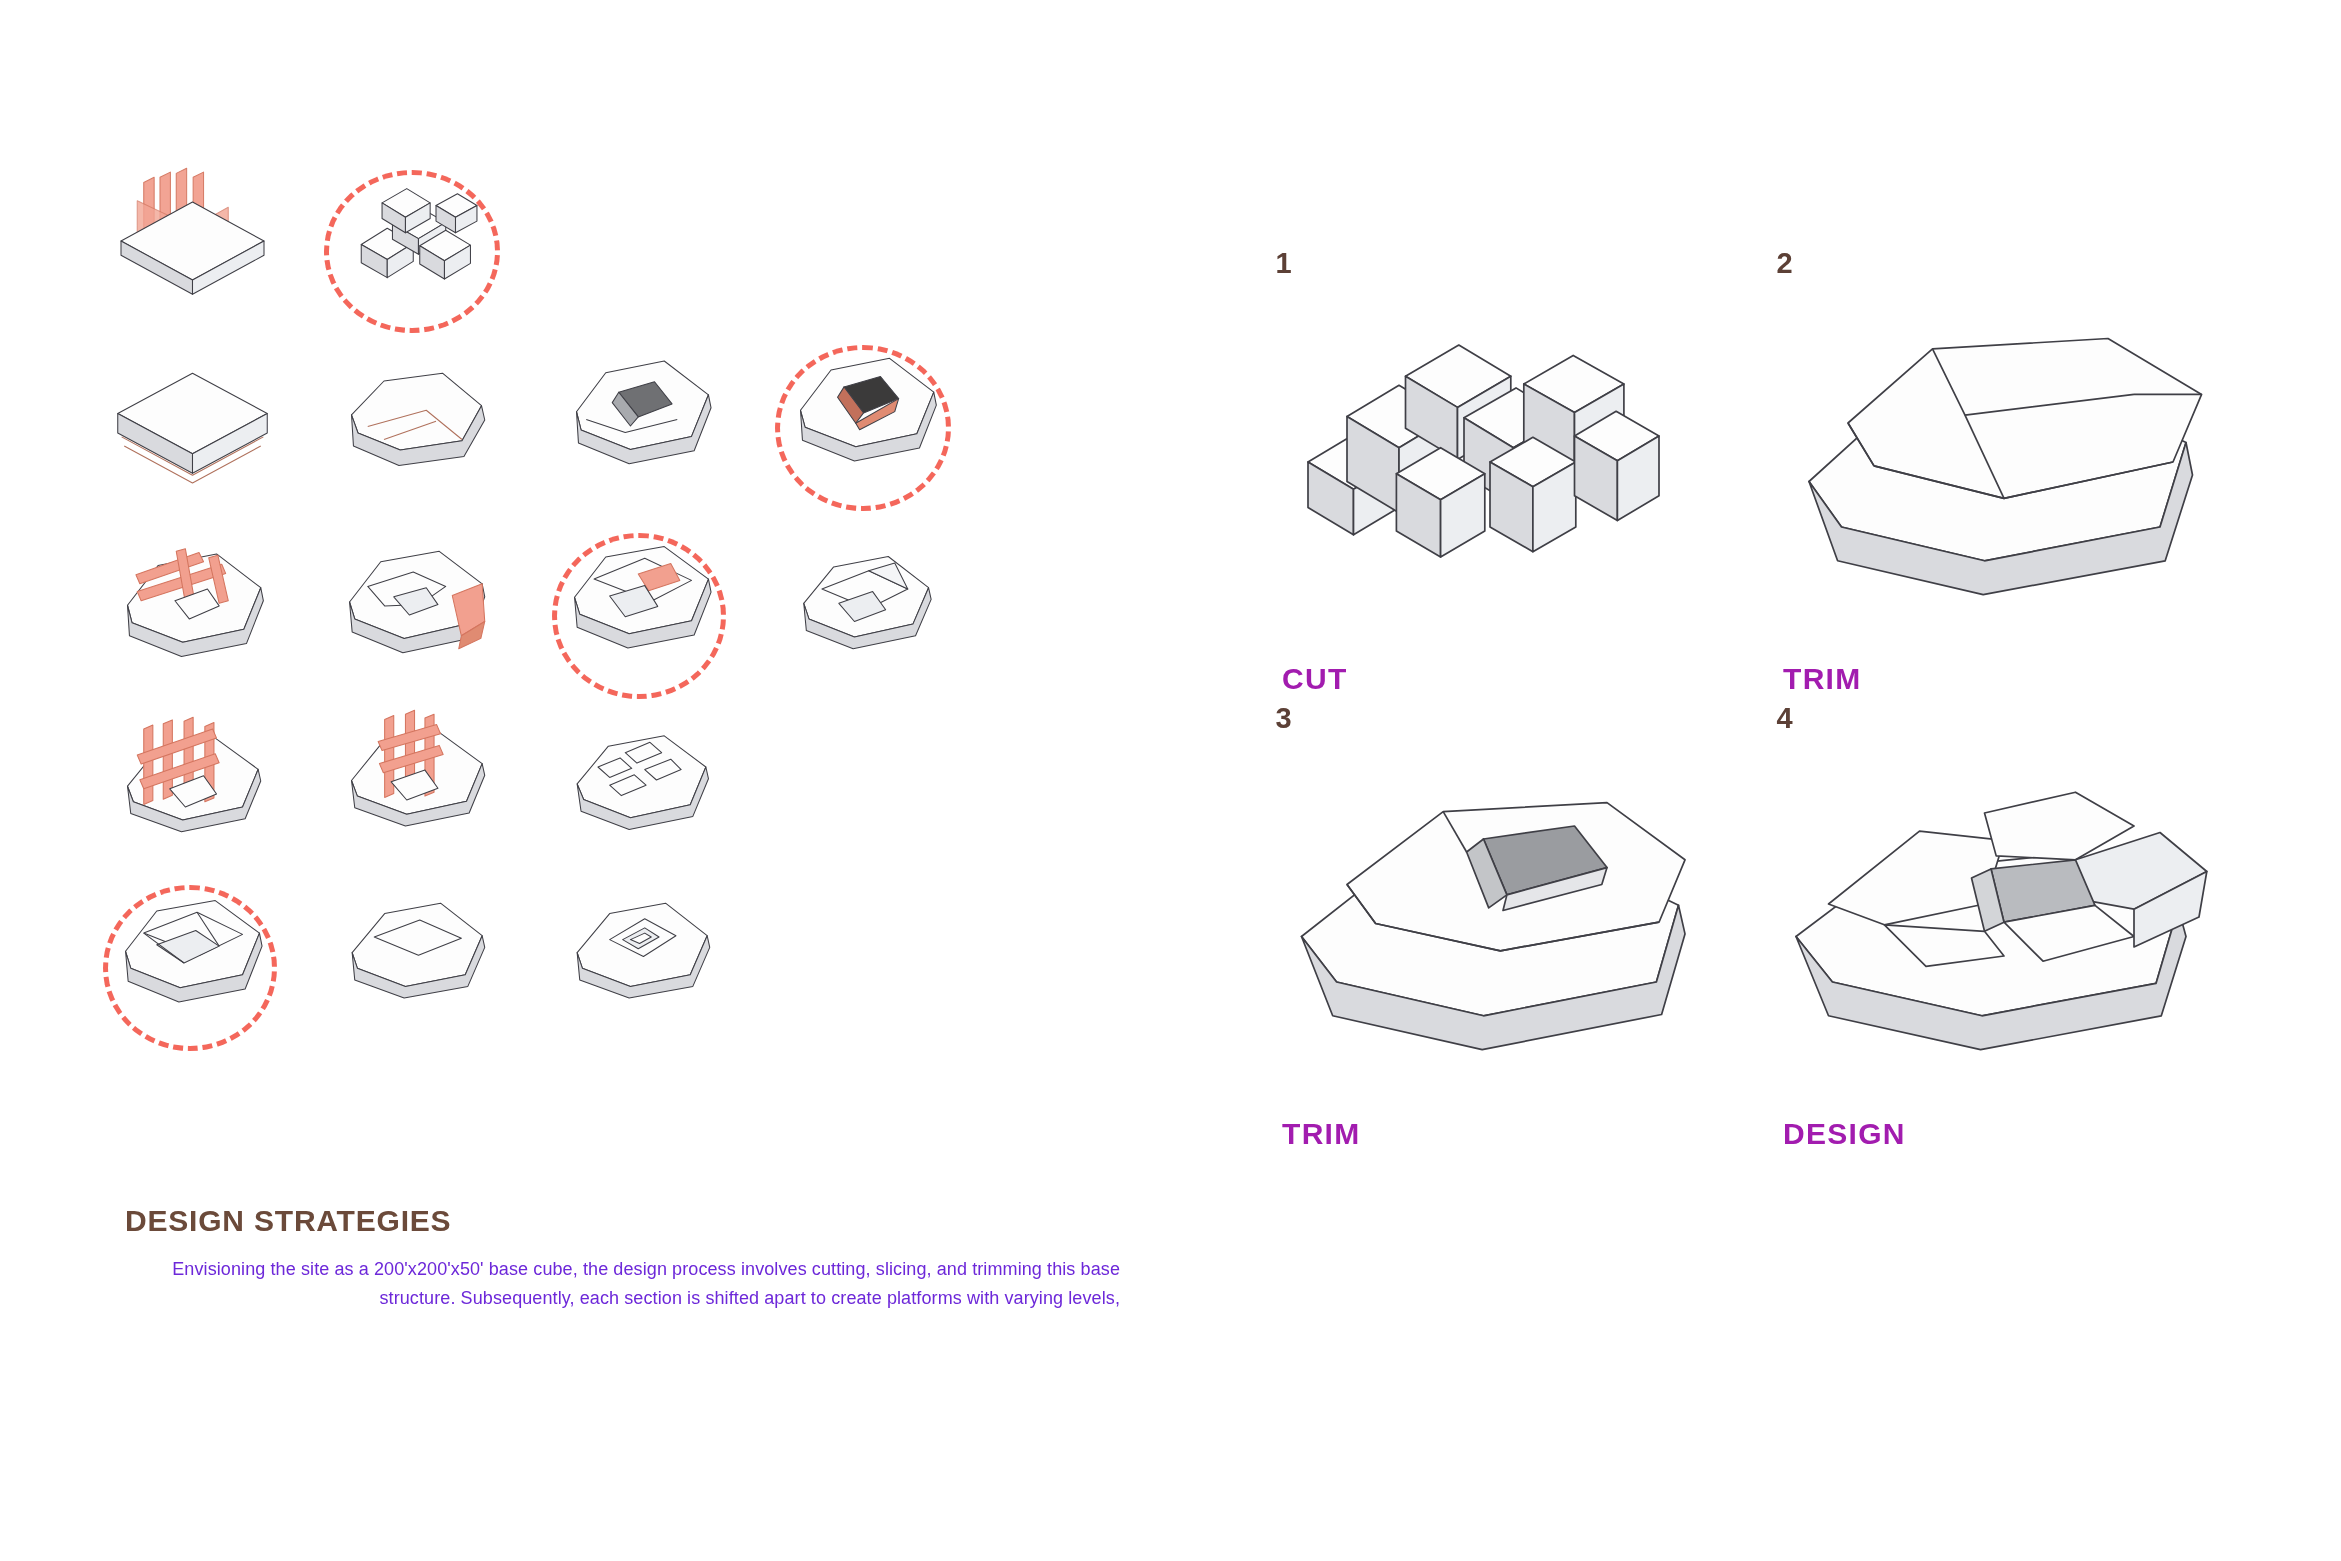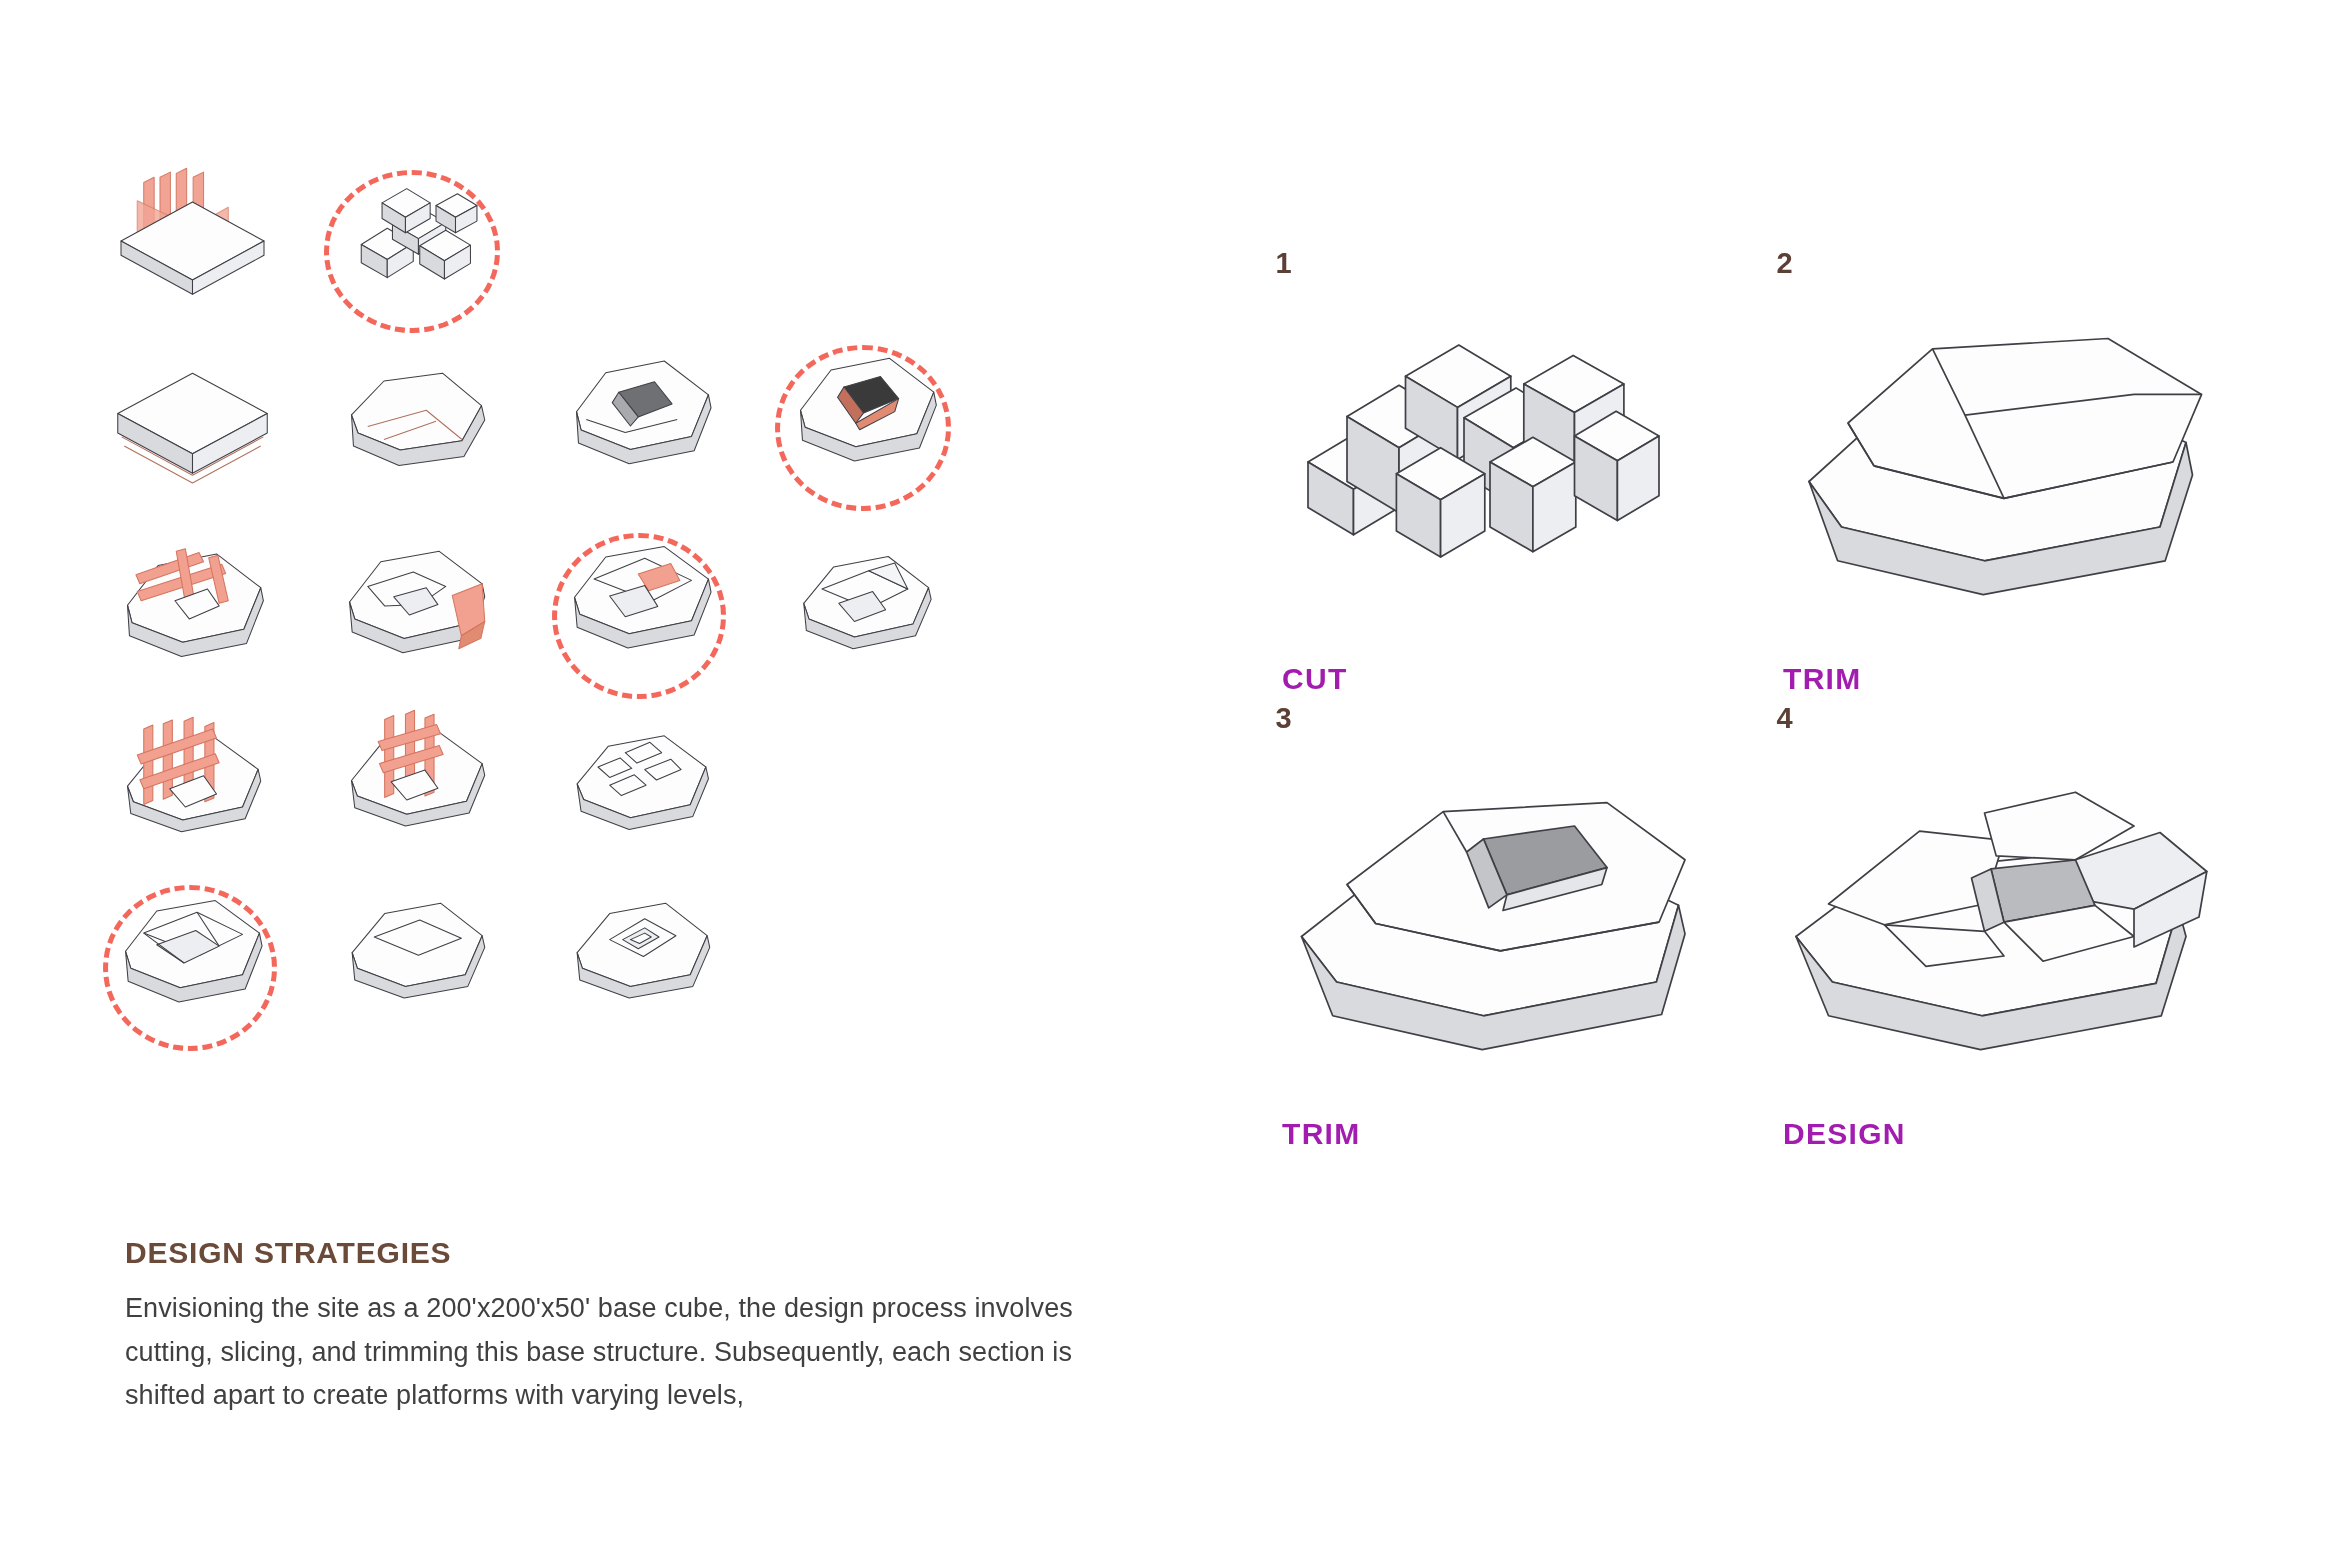--- a/index.html
+++ b/index.html
@@ -79,38 +79,39 @@
     font-size: 30px;
     font-weight: bold;
     color: #a21caf;
     letter-spacing: 1.3px;
   }
 
   
   #text-block {
     position: absolute;
     left: 0;
-    top: 1236px;
+    top: 1204px;
     width: 2342px;
     height: 293px;
+    text-align: right;
   }
   #design-strategies-title {
     position: absolute;
     left: 125px;
     top: 0px;
     font-size: 30px;
     font-weight: bold;
     color: #6b4a3a;
     letter-spacing: 0.8px;
   }
   .body-col {
     position: absolute;
-    font-size: 27px;
+    font-size: 18px;
     line-height: 1.62;
-    color: #404040;
+    color: #6d28d9;
     letter-spacing: 0.1px;
   }
   #body-col-1 {
     left: 125px;
     top: 51px;
     width: 995px;
   }
   #body-col-2 {
     left: 1301px;
     top: 44px;

